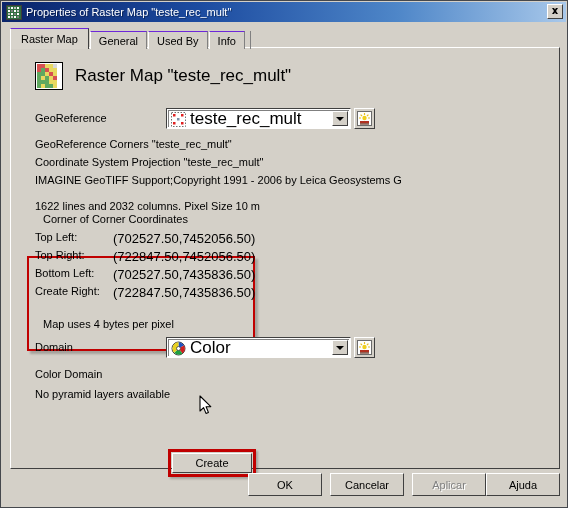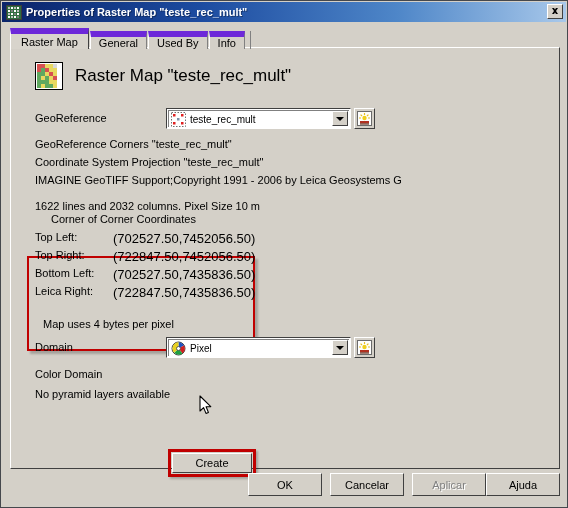--- a/index.html
+++ b/index.html
@@ -45,21 +45,21 @@
     background: #ffffff;
     border: 1px solid #3b3b3b;
     box-sizing: border-box;
     overflow: hidden;
     flex: 0 0 auto;
   }
   .ti-px { position: absolute; width: 2px; height: 2px; }
   #title-text {
     color: #ffffff;
     font-size: 11px;
-    font-weight: bold;
+    font-weight: normal;
     letter-spacing: 0px;
     white-space: nowrap;
     text-shadow: 1px 1px 0 rgba(0,0,0,0.35);
   }
   #close-btn {
     position: absolute;
     right: 3px; top: 2px;
     width: 16px; height: 15px;
     background: #d4d0c8;
     border-top: 1px solid #ffffff;
@@ -84,21 +84,21 @@
     height: 20px;
     display: flex;
     align-items: flex-end;
     z-index: 5;
   }
   .tab {
     height: 18px;
     padding: 0 8px;
     margin-right: 1px;
     background: #d4d0c8;
-    border-top: 6px solid #6d28d9;
+    border-top: 1px solid #6d28d9;
     border-left: 1px solid #ffffff;
     border-right: 1px solid #808080;
     box-sizing: border-box;
     display: flex;
     align-items: center;
     font-size: 11px;
     color: #000;
     cursor: default;
     white-space: nowrap;
   }
@@ -188,21 +188,21 @@
     padding-left: 2px;
     box-sizing: border-box;
   }
   .combo-icon {
     width: 15px; height: 15px;
     margin-right: 4px;
     position: relative;
     flex: 0 0 auto;
   }
   .combo-text {
-    font-size: 10px;
+    font-size: 17px;
     color: #000;
     white-space: nowrap;
   }
   .combo-arrow {
     position: absolute;
     right: 2px; top: 2px;
     width: 16px; height: 15px;
     background: #d4d0c8;
     border-top: 1px solid #ffffff;
     border-left: 1px solid #ffffff;
@@ -449,50 +449,50 @@
         </svg>
       </div>
     </div>
 
     <span class="lbl" style="left:24px; top:90px;">GeoReference Corners "teste_rec_mult"</span>
     <span class="lbl" style="left:24px; top:108px;">Coordinate System Projection "teste_rec_mult"</span>
     <span class="lbl" style="left:24px; top:126px;">IMAGINE GeoTIFF Support;Copyright 1991 - 2006 by Leica Geosystems G</span>
     <span class="lbl" style="left:24px; top:152px;">1622 lines and 2032 columns.  Pixel Size 10 m</span>
 
     <div id="coord-box"></div>
-    <span class="lbl" style="left:40px; top:165px;text-align:right;">Corner of Corner Coordinates</span>
+    <span class="lbl" style="left:32px; top:165px;text-align:right;">Corner of Corner Coordinates</span>
 
     <span class="coord-label" style="top:183px;">Top Left:</span>
     <span class="coord-value" style="top:183px;">(702527.50,7452056.50)</span>
 
     <span class="coord-label" style="top:201px;">Top Right:</span>
     <span class="coord-value" style="top:201px;">(722847.50,7452056.50)</span>
 
     <span class="coord-label" style="top:219px;">Bottom Left:</span>
     <span class="coord-value" style="top:219px;">(702527.50,7435836.50)</span>
 
-    <span class="coord-label" style="top:237px;">Leica Right:</span>
+    <span class="coord-label" style="top:237px;">Create Right:</span>
     <span class="coord-value" style="top:237px;">(722847.50,7435836.50)</span>
 
     <span class="lbl" style="left:24px; top:270px;padding-left:8px;">Map uses 4 bytes per pixel</span>
 
     <span class="lbl" style="left:24px; top:293px;text-align:center;">Domain</span>
     <div class="combo" style="left:155px; top:289px; width:185px;">
       <div class="combo-inner">
         <div class="combo-icon">
           <svg width="15" height="15" viewBox="0 0 15 15">
             <circle cx="7.5" cy="7.5" r="6.5" fill="#ffffff" stroke="#404040" stroke-width="1"></circle>
             <path d="M7.5 7.5 L7.5 1.2 A6.3 6.3 0 0 1 12.9 4.6 Z" fill="#2050c0"></path>
             <path d="M7.5 7.5 L12.9 4.6 A6.3 6.3 0 0 1 11.5 12.5 Z" fill="#d02020"></path>
             <path d="M7.5 7.5 L11.5 12.5 A6.3 6.3 0 0 1 3.2 11.8 Z" fill="#20a040"></path>
             <path d="M7.5 7.5 L3.2 11.8 A6.3 6.3 0 0 1 7.5 1.2 Z" fill="#e8d020"></path>
             <circle cx="7.5" cy="7.5" r="2" fill="#ffffff" stroke="#404040" stroke-width="0.8"></circle>
           </svg>
         </div>
-        <span class="combo-text">Pixel</span>
+        <span class="combo-text">Color</span>
       </div>
       <div class="combo-arrow">
         <span class="arrow-glyph"></span>
       </div>
     </div>
     <div class="sun-btn" style="left:343px; top:289px;">
       <div class="sun-inner">
         <svg width="13" height="13" viewBox="0 0 13 13">
           <g stroke="#e8c020" stroke-width="1.2">
             <line x1="6.5" y1="1" x2="6.5" y2="3"></line>

